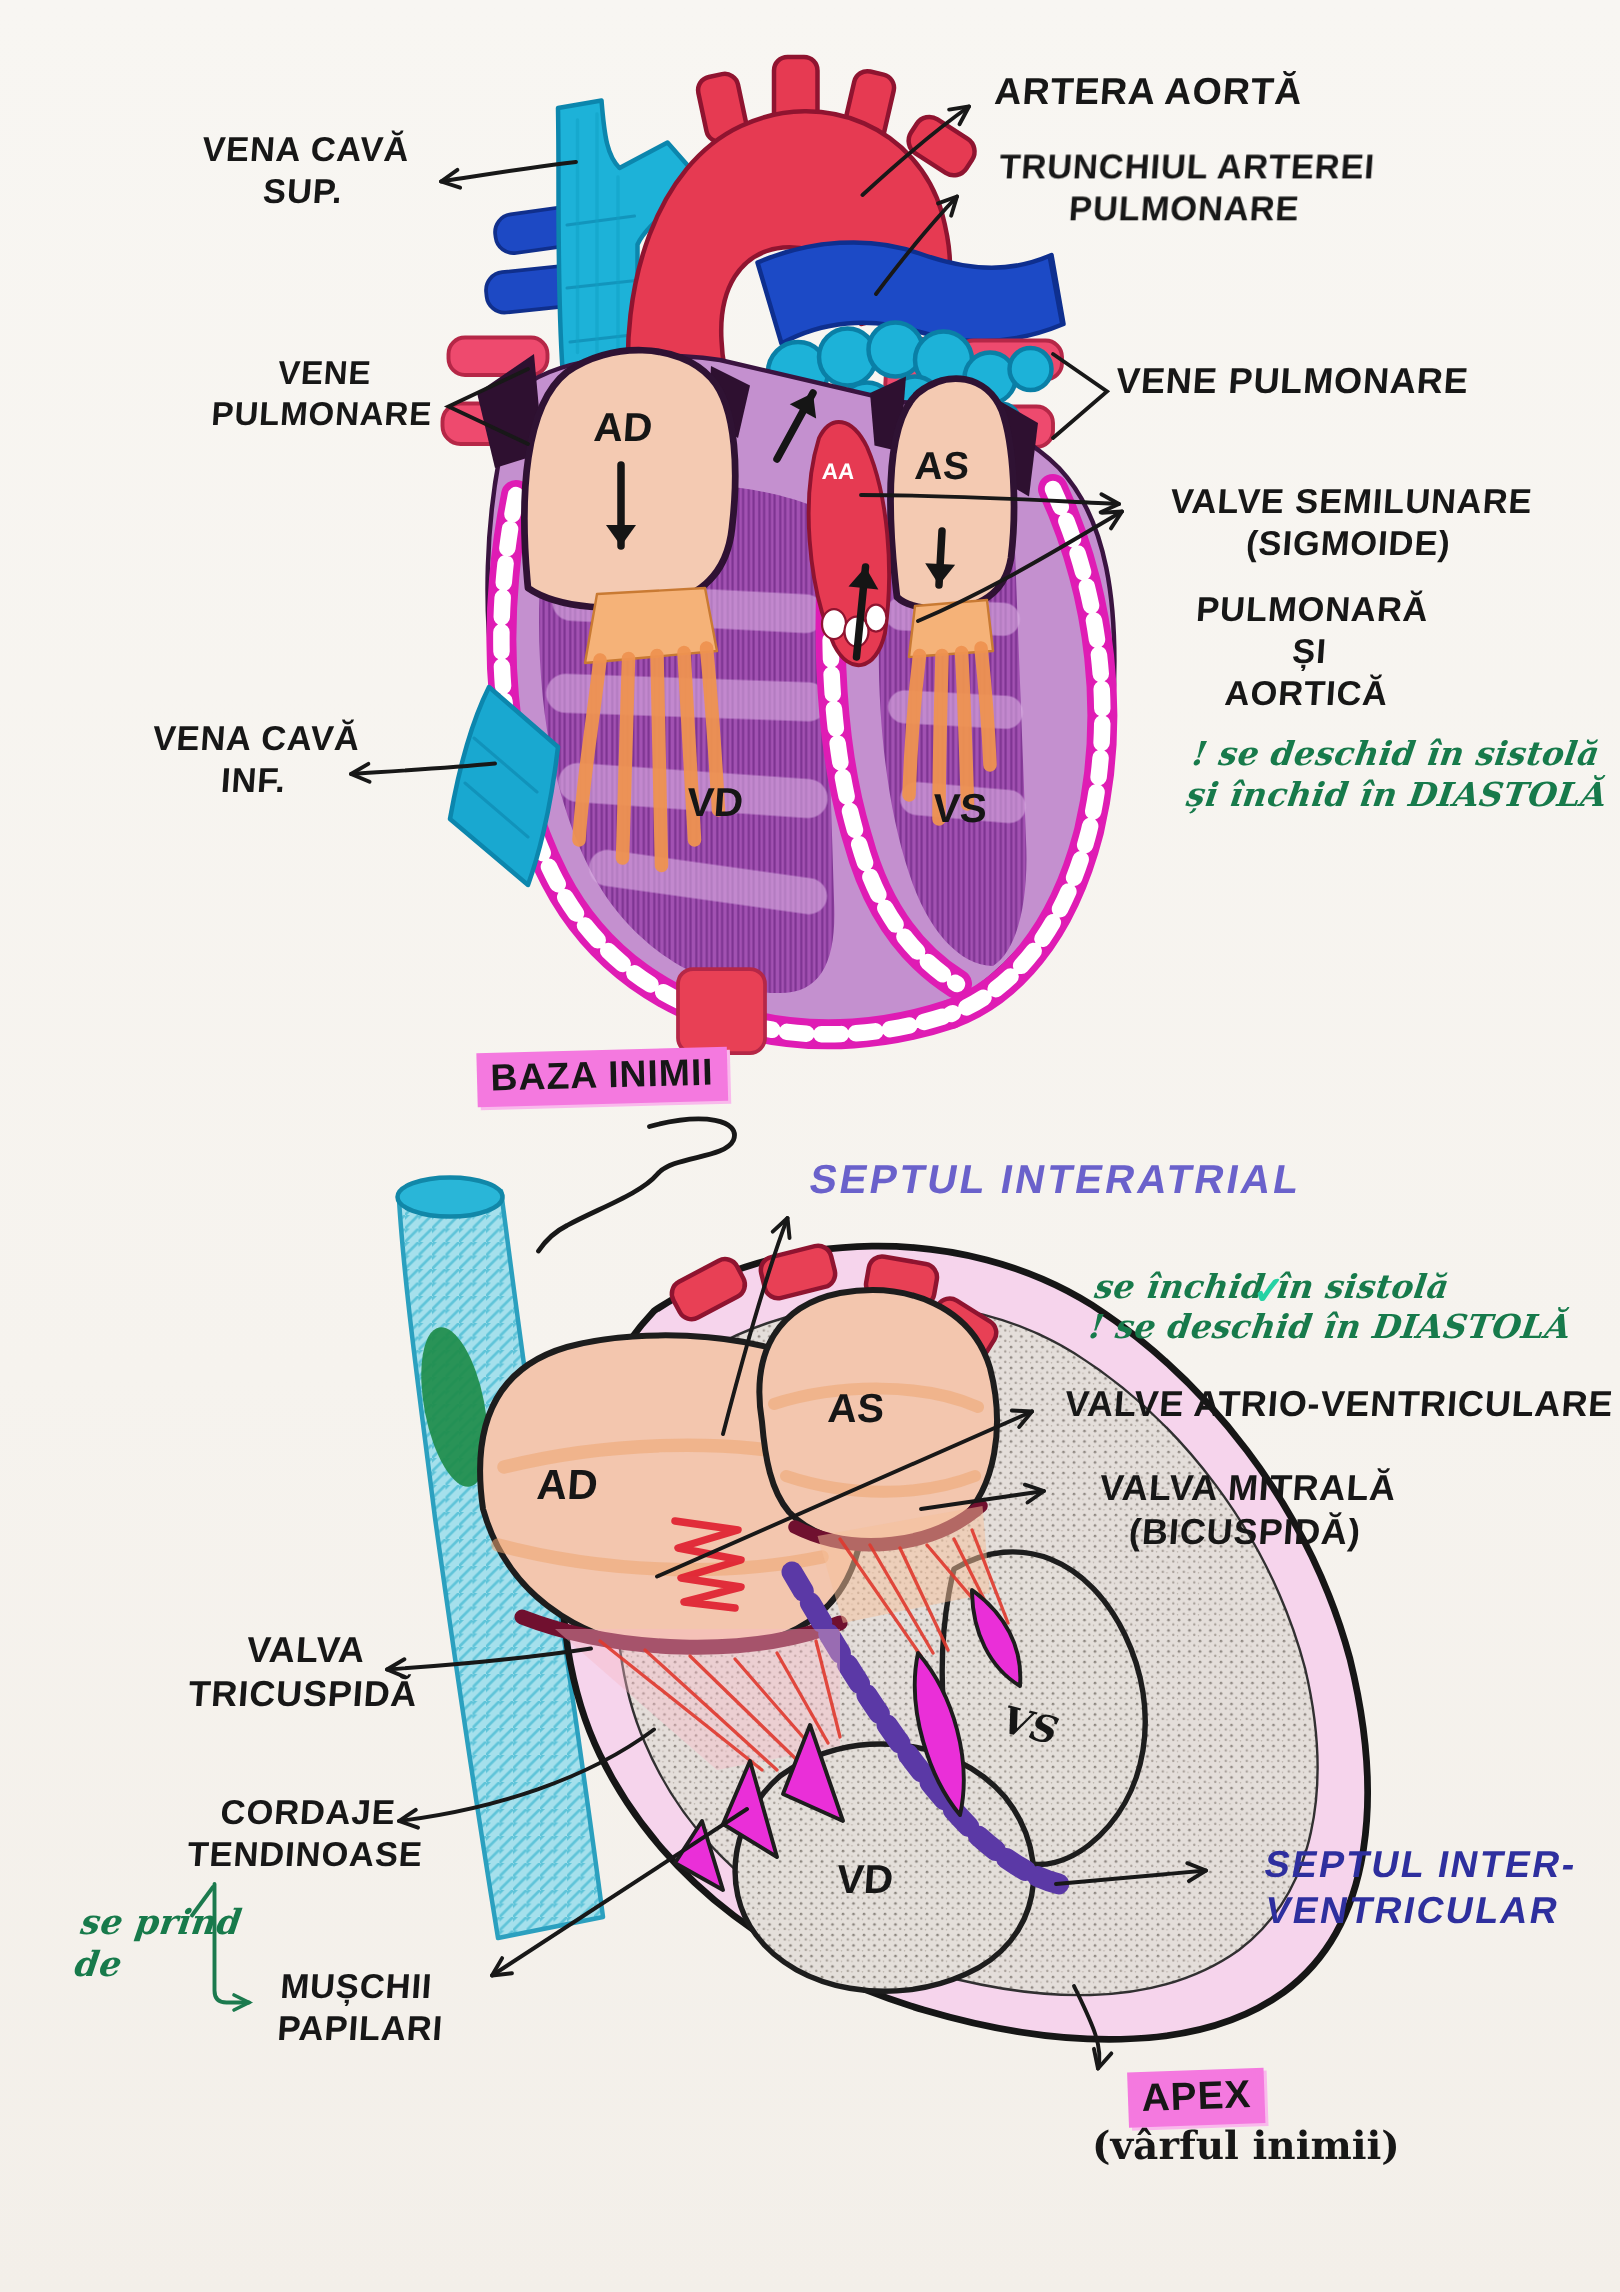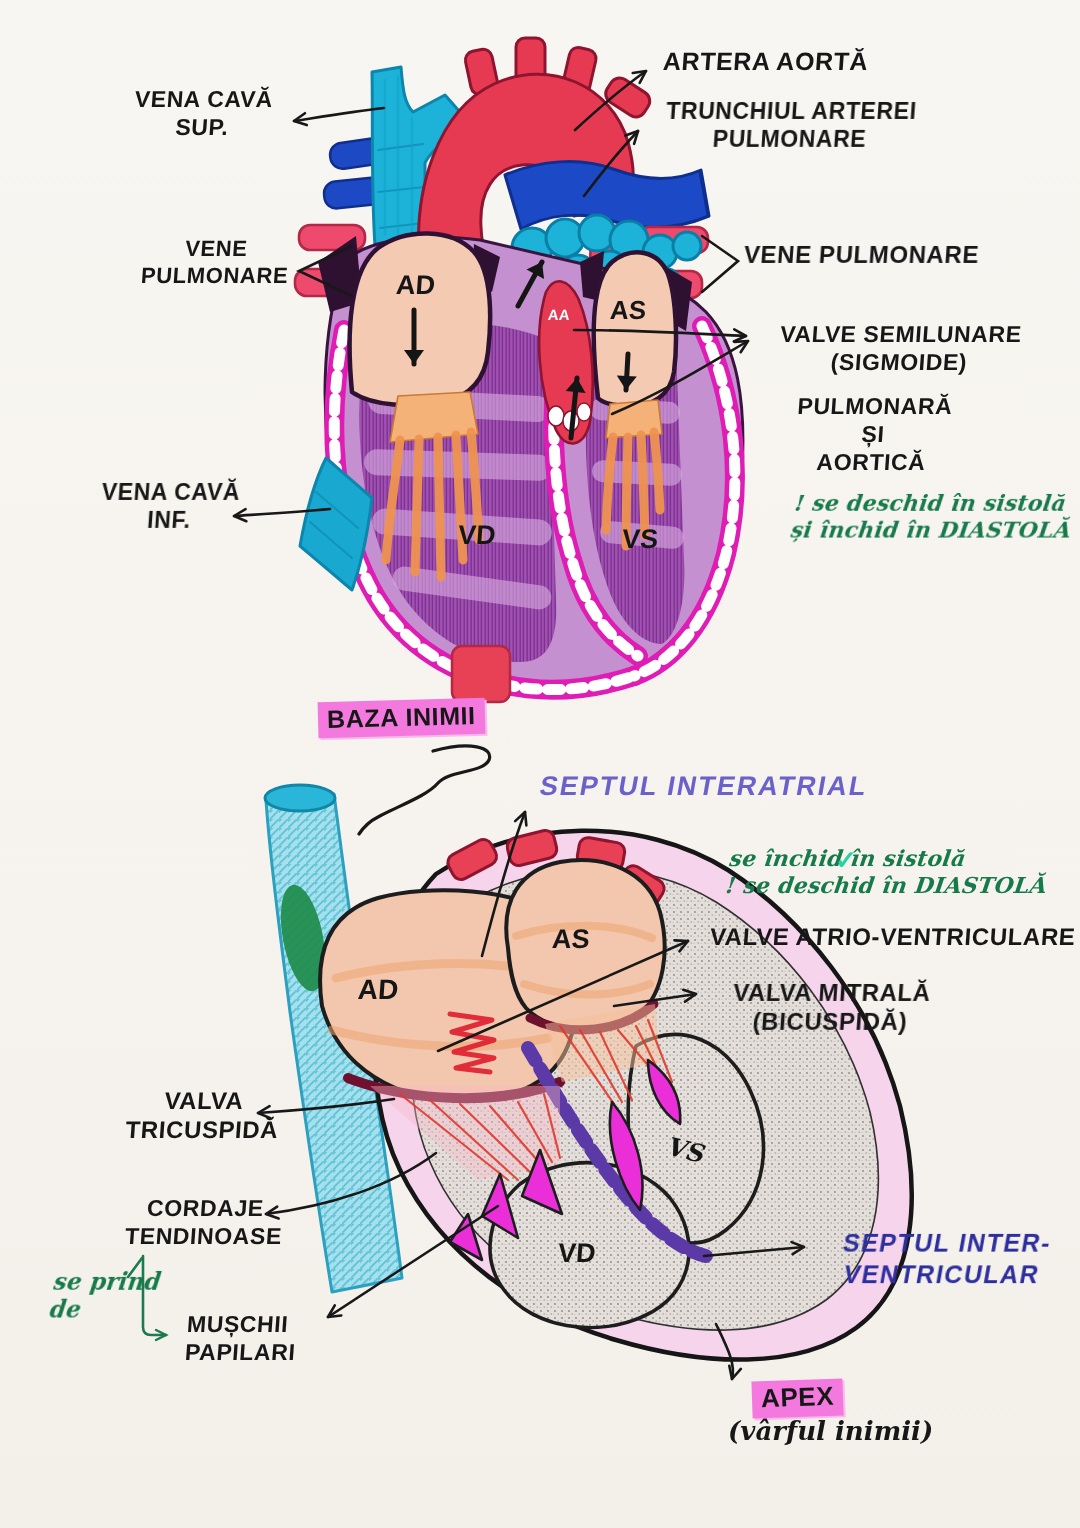--- a/index.html
+++ b/index.html
@@ -312,20 +312,20 @@
 TRICUSPIDĂ</div>
 <div class="lbl ctr" style="left:102px;top:1194px;width:205px;">CORDAJE
 TENDINOASE</div>
 <div class="lbl grn" style="left:52px;top:1268px;font-size:23px;">se prind
 de</div>
 <div class="lbl" style="left:186px;top:1310px;width:180px;">MUȘCHII
 PAPILARI</div>
 <div class="lbl navyink ctr" style="left:812px;top:1228px;width:265px;font-size:25px;">SEPTUL INTER-
 VENTRICULAR</div>
 <div class="lbl" style="left:752px;top:1380px;font-size:26px;transform:rotate(-2deg);"><span class="hl">APEX</span></div>
-<div class="lbl" style="left:728px;top:1416px;font-size:26px;font-family:'DejaVu Serif',serif;font-style:italic;letter-spacing:0;transform:none;">(vârful inimii)</div>
+<div class="lbl" style="left:728px;top:1416px;font-size:26px;font-family:'DejaVu Serif',serif;letter-spacing:0;transform:none;">(vârful inimii)</div>
 
 <div class="ch" style="left:358px;top:974px;font-size:28px;">AD</div>
 <div class="ch" style="left:552px;top:924px;font-size:27px;">AS</div>
 <div class="ch" style="left:558px;top:1238px;font-size:27px;">VD</div>
 <div class="ch cursiveVS" style="left:668px;top:1136px;font-size:25px;transform:rotate(14deg);">VS</div>
 
 </div>
 
 </body></html>

